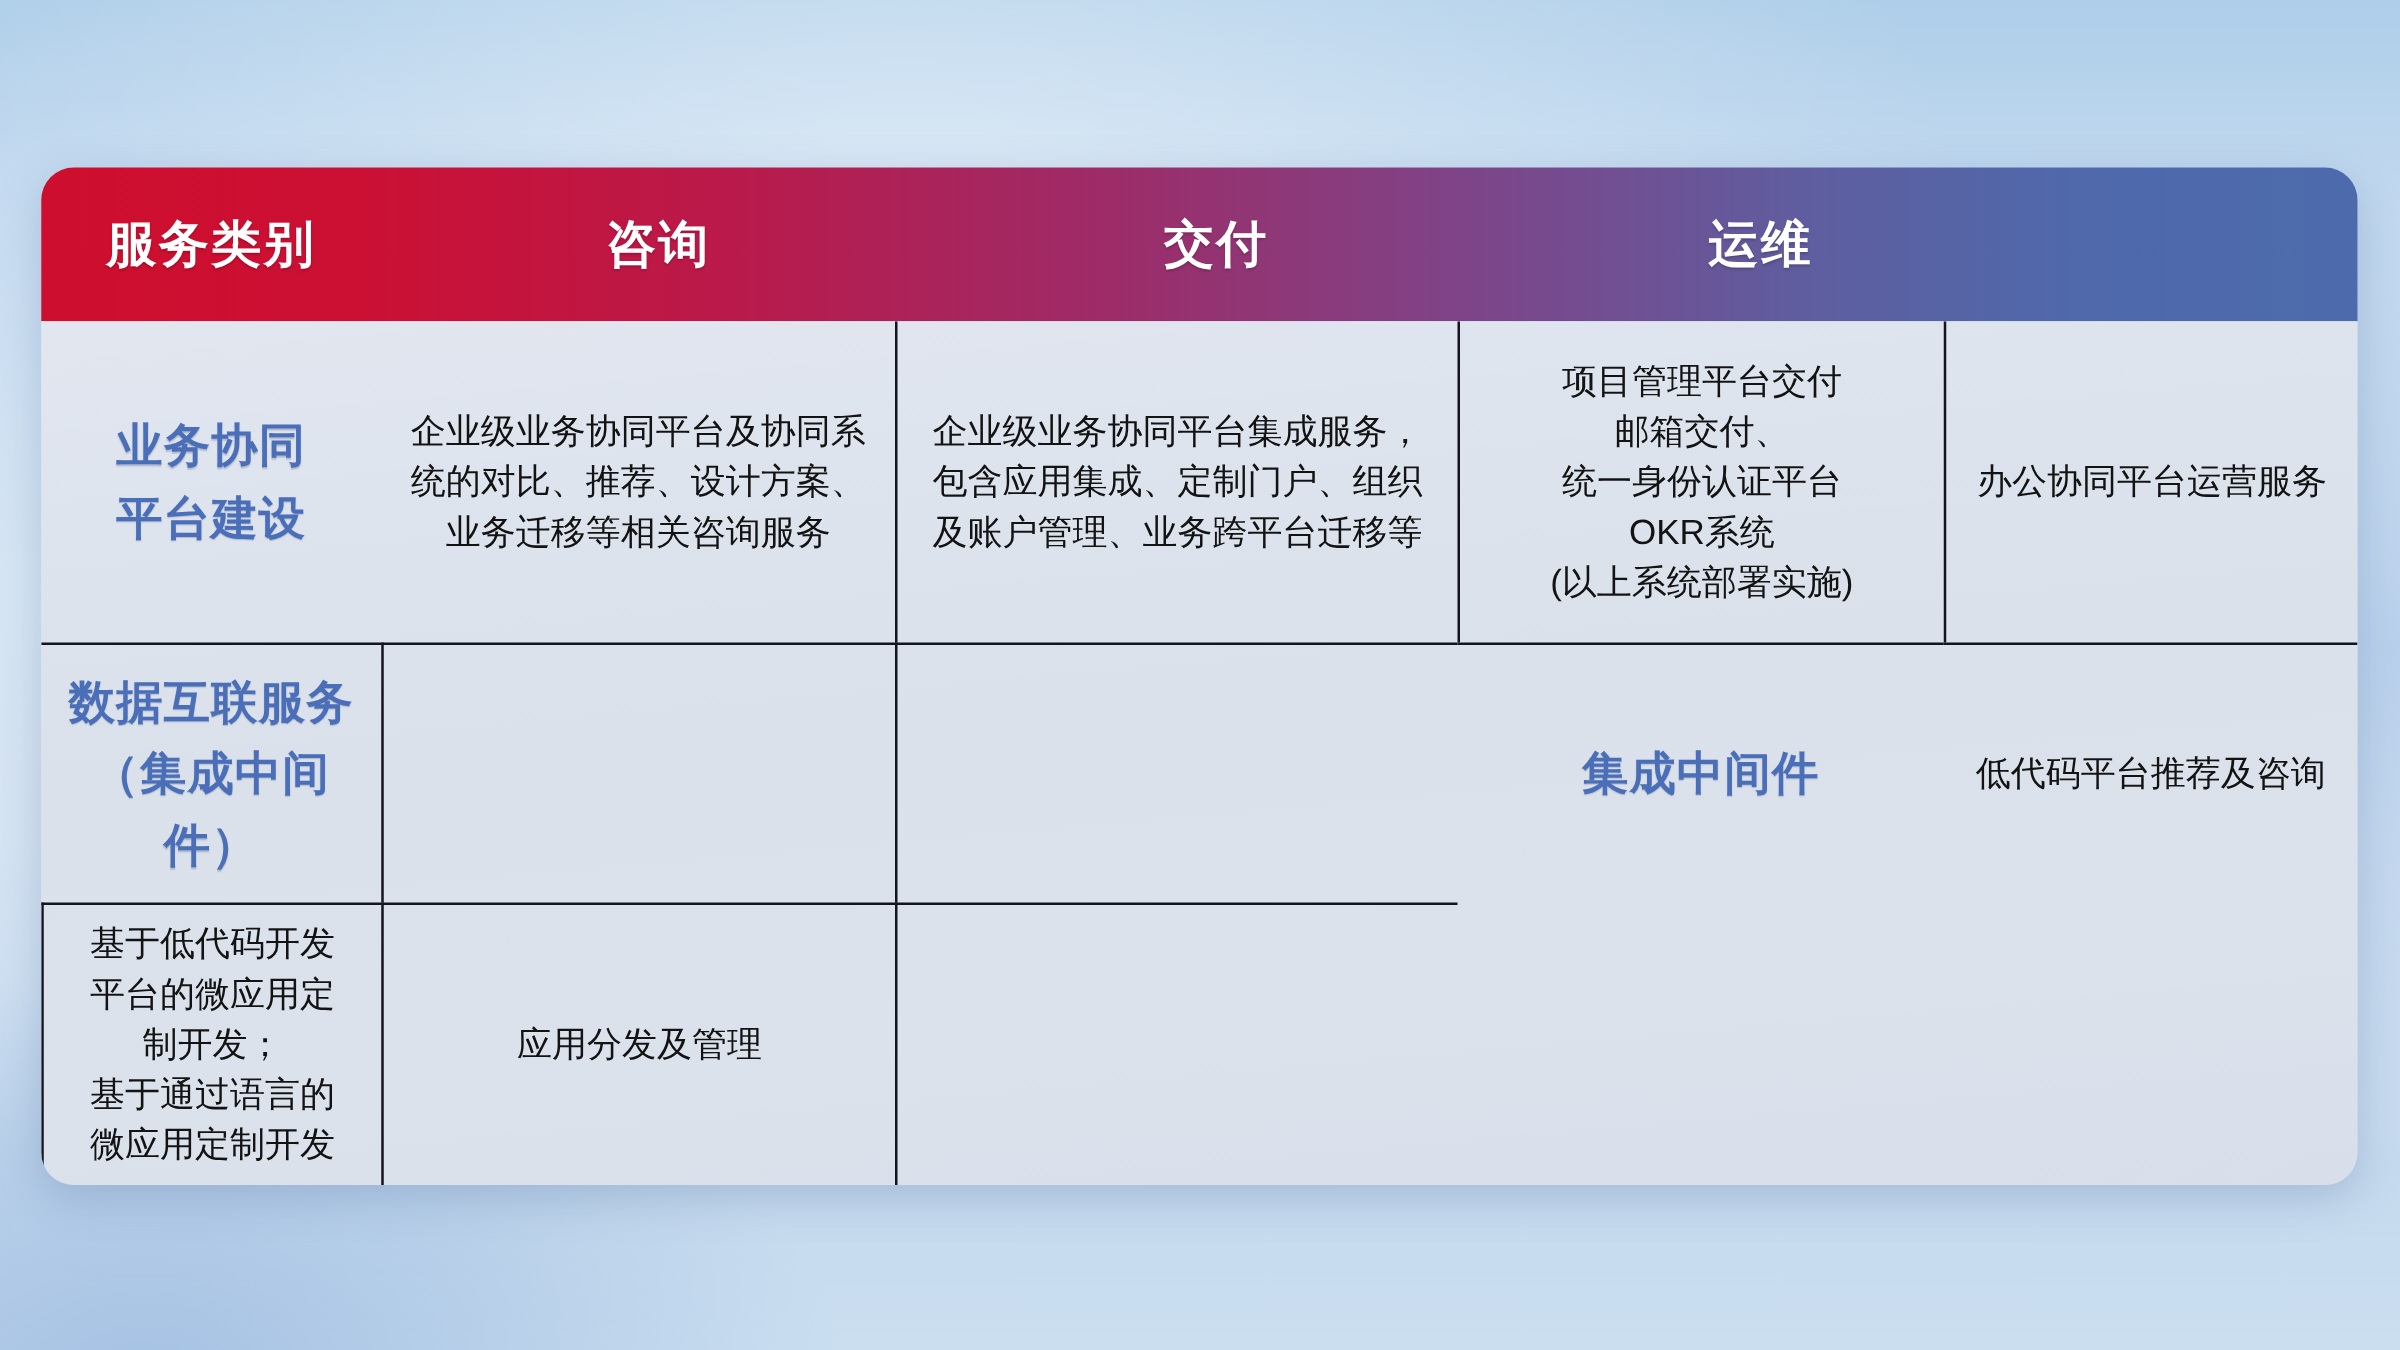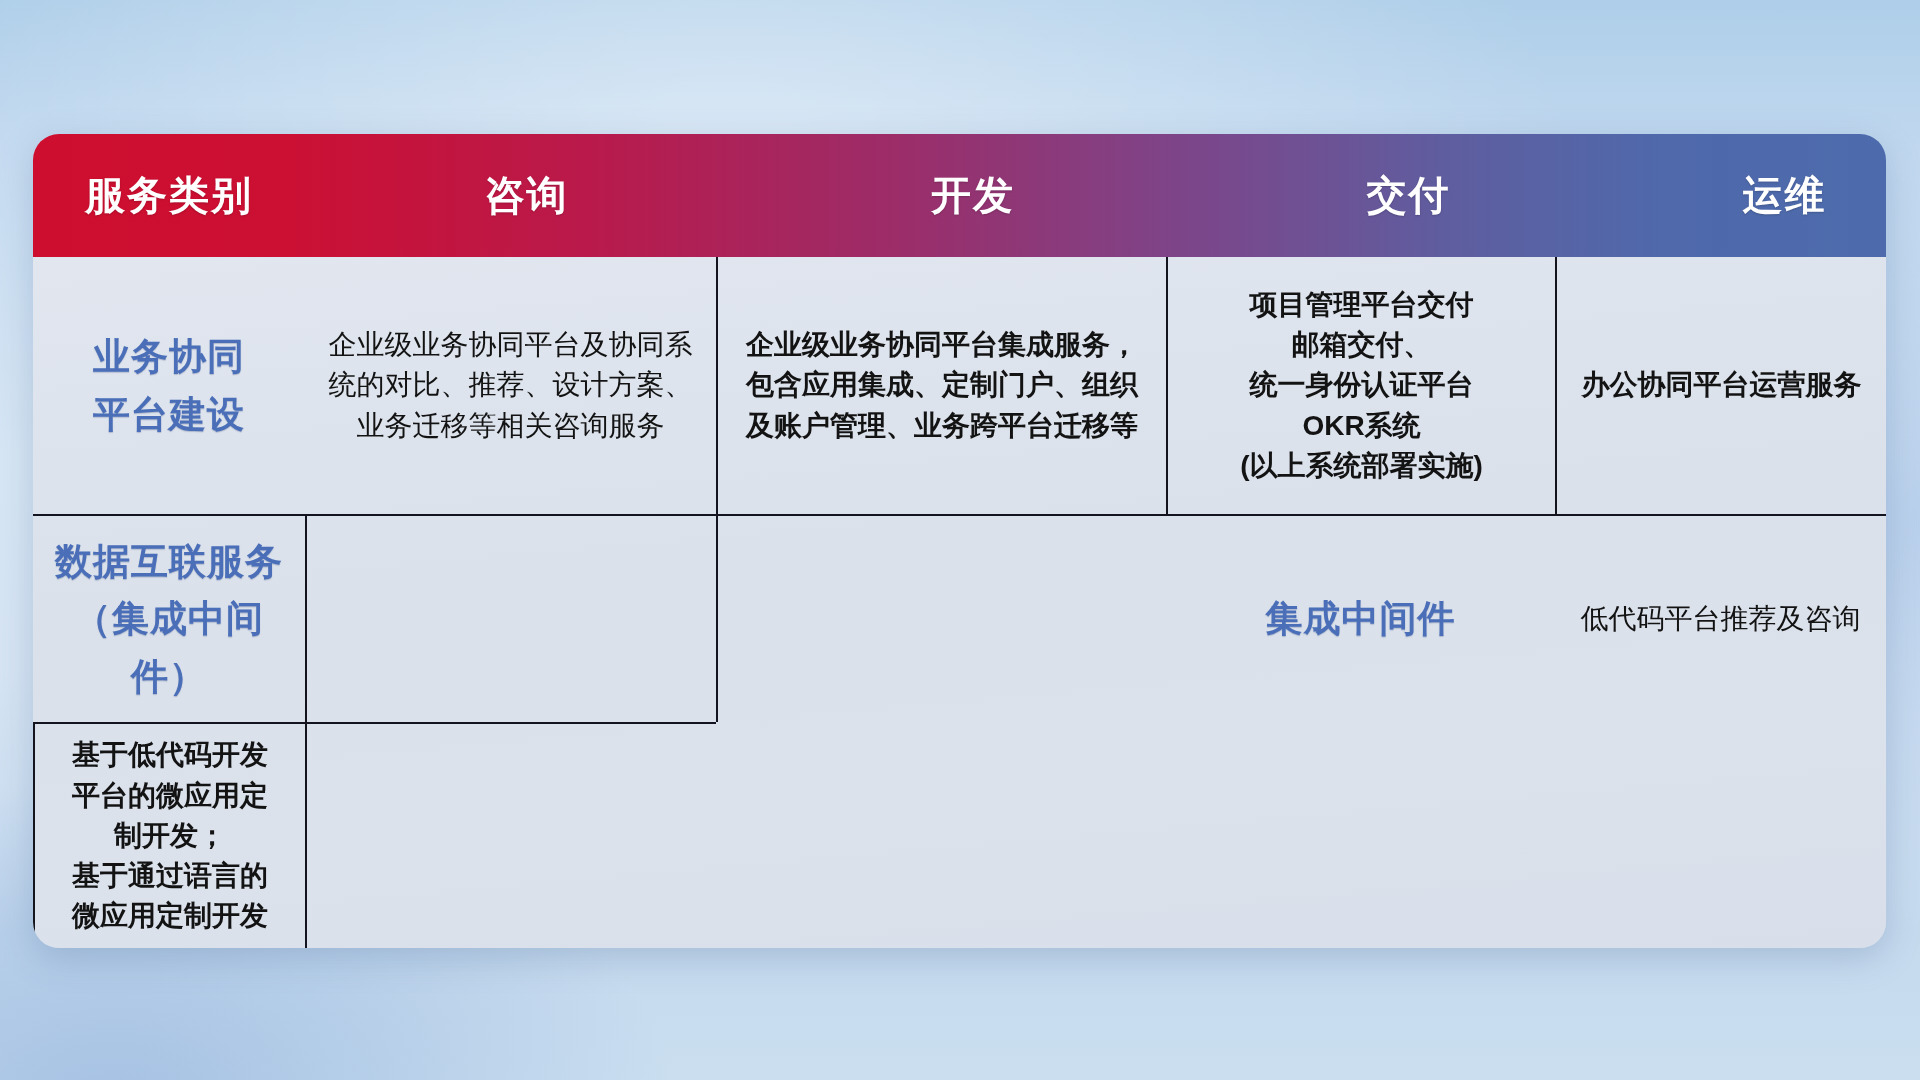--- a/index.html
+++ b/index.html
@@ -78,35 +78,34 @@
 
   .cell.cat {
     color: #4a6fb8;
     font-weight: bold;
     font-size: 37px;
     line-height: 1.55;
     letter-spacing: 1px;
     text-shadow: 0 1px 1px rgba(40,60,110,0.25);
   }
 
-  .bl { border-left: 2px solid #14141e; font-weight: bold; }
+  .bl { border-left: 2px solid #14141e; }
   .bt { border-top: 2px solid #14141e; text-align: center; }
 
   .cell.dev { padding: 26px 24px; }
 </style>
 </head>
 <body>
 
 <div class="page">
   <div class="service-table">
 
     <div class="thead">
       <div class="th">服务类别</div>
       <div class="th">咨询</div>
-      <div class="th">开发</div>
       <div class="th">交付</div>
       <div class="th">运维</div>
     </div>
 
     <div class="tbody">
 
       <div class="cell cat">业务协同
 平台建设</div>
       <div class="cell">企业级业务协同平台及协同系统的对比、推荐、设计方案、业务迁移等相关咨询服务</div>
       <div class="cell dev bl">企业级业务协同平台集成服务，包含应用集成、定制门户、组织及账户管理、业务跨平台迁移等</div>
@@ -119,17 +118,18 @@
 
       <div class="cell cat bt">数据互联服务
 （集成中间件）</div>
       <div class="cell bl bt"></div>
       <div class="cell bl bt"></div>
 
       <div class="cell cat bt">集成中间件</div>
       <div class="cell bt">低代码平台推荐及咨询</div>
       <div class="cell dev bl bt">基于低代码开发平台的微应用定制开发；
 基于通过语言的微应用定制开发</div>
+      <div class="cell bl bt">应用分发及管理</div>
       <div class="cell bl bt"></div>
 
     </div>
   </div>
 </div>
 
 </body></html>

